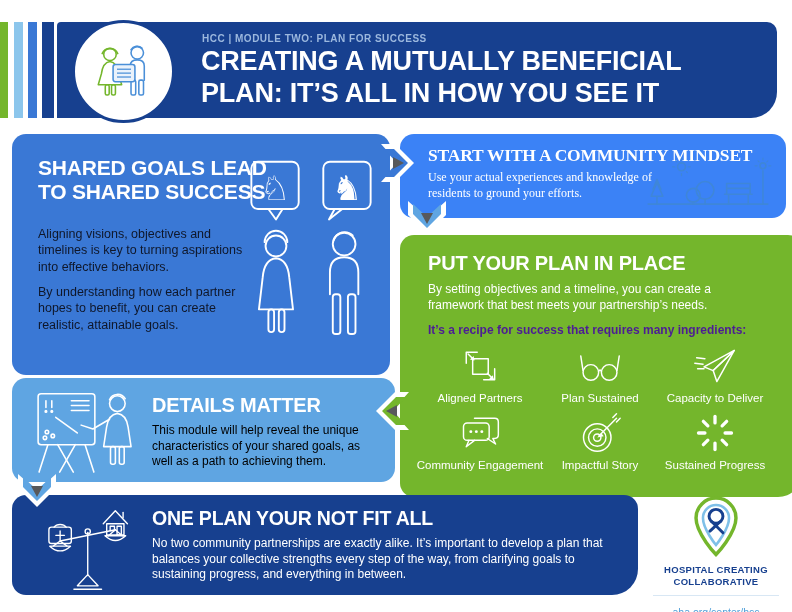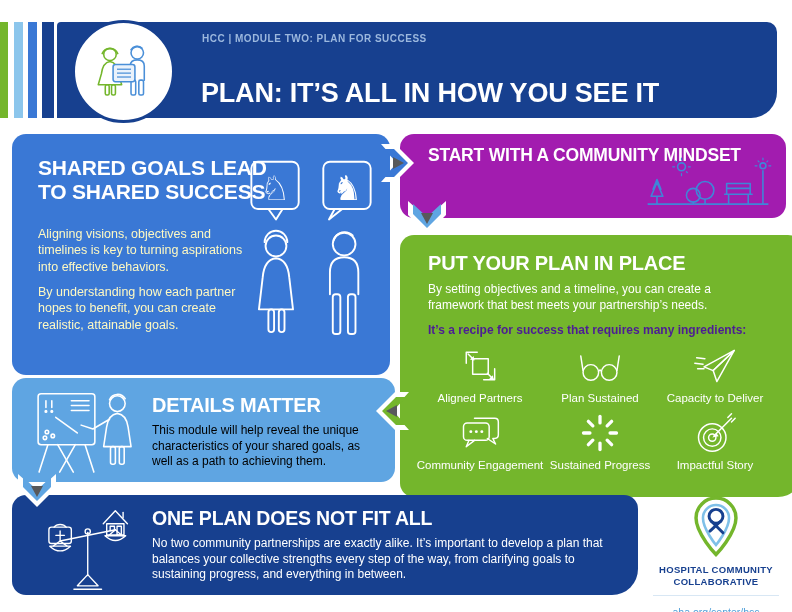--- a/index.html
+++ b/index.html
@@ -16,28 +16,28 @@
 
   
   .banner{left:57px;top:22px;width:720px;height:96px;background:#17408f;border-radius:4px 10px 26px 0;z-index:1;}
   .eyebrow{left:202px;top:33px;font-size:10px;font-weight:bold;letter-spacing:.5px;color:#9cb8de;z-index:2;}
   .h-title{left:201px;top:46px;font-size:27px;font-weight:bold;color:#fff;line-height:1.18;letter-spacing:-.2px;z-index:2;}
   .h-circle{left:72px;top:20px;width:97px;height:97px;border-radius:50%;background:#fff;border:3px solid #17408f;z-index:3;display:flex;align-items:center;justify-content:center;}
 
   
   .box{position:absolute;border-radius:14px;}
   .box-shared{left:12px;top:134px;width:378px;height:241px;background:#3a78d5;}
-  .box-mindset{left:400px;top:134px;width:386px;height:84px;background:#a21caf;}
+  .box-mindset{left:400px;top:134px;width:386px;height:84px;background:#3b82f6;font-family:Liberation Serif, serif;}
   .box-plan{left:400px;top:235px;width:386px;height:262px;background:#74b62c;border-radius:14px 14px 24px 14px;padding-left:16px;}
   .box-details{left:12px;top:378px;width:383px;height:104px;background:#5fa5e2;}
   .box-oneplan{left:12px;top:495px;width:626px;height:100px;background:#17408f;border-radius:14px 14px 26px 14px;}
 
   .wt{color:#fff;font-weight:bold;}
   .shared-title{position:absolute;left:26px;top:22px;font-size:21px;line-height:1.12;letter-spacing:-.2px;}
-  .shared-p{position:absolute;left:26px;width:218px;color:#fef9c3;font-size:12.5px;line-height:1.3;}
+  .shared-p{position:absolute;left:26px;width:218px;color:#0f172a;font-size:12.5px;line-height:1.3;}
   .shared-p.p1{top:92px;}
   .shared-p.p2{top:150px;}
   .shared-illo{position:absolute;right:8px;top:14px;}
 
   .mindset-title{position:absolute;left:28px;top:11px;font-size:17.5px;letter-spacing:-.2px;}
   .mindset-p{position:absolute;left:28px;top:36px;width:250px;color:#fff;font-size:12px;line-height:1.3;}
   .park{position:absolute;right:14px;bottom:5px;}
 
   .plan-title{position:absolute;left:28px;top:17px;font-size:20px;letter-spacing:-.2px;}
   .plan-p{position:absolute;left:28px;top:47px;width:342px;color:#fff;font-size:12px;line-height:1.3;}
@@ -78,21 +78,21 @@
 <div class="page">
 
   <div class="stripe s1"></div>
   <div class="stripe s2"></div>
   <div class="stripe s3"></div>
   <div class="stripe s4"></div>
 
   <div class="abs banner"></div>
   <div class="abs eyebrow">HCC | MODULE TWO: PLAN FOR SUCCESS</div>
   <div class="abs h-title">
-    <br>
+    <span>CREATING A MUTUALLY BENEFICIAL</span><br>
     <span>PLAN: IT’S ALL IN HOW YOU SEE IT</span>
   </div>
   <div class="abs h-circle">
     <span>
       <svg width="78" height="72" viewBox="0 0 100 90">
         <g stroke="#74b62c" stroke-width="2" fill="none" stroke-linecap="round" stroke-linejoin="round">
           <circle cx="32" cy="25" r="8"></circle>
           <path d="M22,24 a11,11 0 0 1 20,0"></path>
           <path d="M32,34 C25,35 22,42 21,50 L17,64 L47,64 L43,50 C42,42 39,35 32,34 Z"></path>
           <rect x="26" y="64" width="5" height="13" rx="2"></rect>
@@ -155,20 +155,21 @@
   <div class="arrow" style="left:381px;top:142px;">
     <svg width="34" height="42" viewBox="0 0 34 42">
       <polygon points="0,2 14,2 33,21 14,40 0,40 17,21" fill="#ffffff"></polygon>
       <polygon points="3,7 13,7 27,21 13,35 3,35 16,21" fill="#3a78d5"></polygon>
       <polygon points="12,15 23,21 12,27" fill="#58595b"></polygon>
     </svg>
   </div>
 
   <div class="box box-mindset">
     <div class="mindset-title wt">START WITH A COMMUNITY MINDSET</div>
+    <div class="mindset-p">Use your actual experiences and knowledge of residents to ground your efforts.</div>
     <div class="park">
       <svg width="128" height="52" viewBox="0 0 130 53">
         <g class="blueart">
           <line x1="4" y1="48" x2="126" y2="48"></line>
           <path d="M13,48 L13,40 M7,40 L13,26 L19,40 Z M9,33 L13,23 L17,33"></path>
           <circle cx="38" cy="10" r="4"></circle>
           <g stroke-width="1.2">
             <line x1="38" y1="3" x2="38" y2="1"></line>
               <line x1="38" y1="17" x2="38" y2="19"></line>
             <line x1="31" y1="10" x2="29" y2="10"></line>
@@ -267,51 +268,51 @@
               <circle cx="20" cy="22.5" r="1.6" fill="#fff" stroke="none"></circle>
               <circle cx="26" cy="22.5" r="1.6" fill="#fff" stroke="none"></circle>
             </g>
           </svg>
         </span>
         <span class="lbl">Community Engagement</span>
       </div>
 
       <div class="ing">
         <span class="icn">
+          <svg width="46" height="44" viewBox="0 0 48 48">
+            <g class="lineart-thin">
+              <circle cx="21" cy="29" r="15"></circle>
+              <circle cx="21" cy="29" r="9.5"></circle>
+              <circle cx="21" cy="29" r="4"></circle>
+              <line x1="23" y1="27" x2="42" y2="8"></line>
+              <polygon points="21,29 28,27.5 25.5,24" fill="#fff" stroke="none"></polygon>
+              <line x1="38" y1="7" x2="42" y2="3"></line>
+              <line x1="42" y1="12" x2="46" y2="8"></line>
+            </g>
+          </svg>
+        </span>
+        <span class="lbl">Impactful Story</span>
+      </div>
+
+      <div class="ing">
+        <span class="icn">
           <svg width="44" height="44" viewBox="0 0 48 48">
             <g stroke="#fff" stroke-width="3.6" stroke-linecap="round">
               <line x1="24" y1="6" x2="24" y2="13"></line>
               <line x1="36.7" y1="11.3" x2="31.8" y2="16.2"></line>
               <line x1="42" y1="24" x2="35" y2="24"></line>
               <line x1="36.7" y1="36.7" x2="31.8" y2="31.8"></line>
               <line x1="24" y1="42" x2="24" y2="35"></line>
               <line x1="11.3" y1="36.7" x2="16.2" y2="31.8"></line>
               <line x1="6" y1="24" x2="13" y2="24"></line>
               <line x1="11.3" y1="11.3" x2="16.2" y2="16.2"></line>
             </g>
           </svg>
         </span>
         <span class="lbl">Sustained Progress</span>
-      </div>
-
-      <div class="ing">
-        <span class="icn">
-          <svg width="46" height="44" viewBox="0 0 48 48">
-            <g class="lineart-thin">
-              <circle cx="21" cy="29" r="15"></circle>
-              <circle cx="21" cy="29" r="9.5"></circle>
-              <circle cx="21" cy="29" r="4"></circle>
-              <line x1="23" y1="27" x2="42" y2="8"></line>
-              <polygon points="21,29 28,27.5 25.5,24" fill="#fff" stroke="none"></polygon>
-              <line x1="38" y1="7" x2="42" y2="3"></line>
-              <line x1="42" y1="12" x2="46" y2="8"></line>
-            </g>
-          </svg>
-        </span>
-        <span class="lbl">Impactful Story</span>
       </div>
 
     </div>
   </div>
 
   <div class="arrow left" style="left:375px;top:390px;">
     <svg width="34" height="42" viewBox="0 0 34 42">
       <polygon points="0,2 14,2 33,21 14,40 0,40 17,21" fill="#ffffff"></polygon>
       <polygon points="3,7 13,7 27,21 13,35 3,35 16,21" fill="#74b62c"></polygon>
       <polygon points="12,15 23,21 12,27" fill="#58595b"></polygon>
@@ -355,21 +356,21 @@
 
   <div class="arrow down" style="left:20px;top:470px;">
     <svg width="34" height="42" viewBox="0 0 34 42">
       <polygon points="0,2 14,2 33,21 14,40 0,40 17,21" fill="#ffffff"></polygon>
       <polygon points="3,7 13,7 27,21 13,35 3,35 16,21" fill="#5fa5e2"></polygon>
       <polygon points="12,15 23,21 12,27" fill="#58595b"></polygon>
     </svg>
   </div>
 
   <div class="box box-oneplan">
-    <div class="oneplan-title wt">ONE PLAN DOES NOT FIT ALL</div>
+    <div class="oneplan-title wt">ONE PLAN YOUR NOT FIT ALL</div>
     <div class="oneplan-p">No two community partnerships are exactly alike. It’s important to develop a plan that balances your collective strengths every step of the way, from clarifying goals to sustaining progress, and everything in between.</div>
     <div class="scale-illo">
       <svg width="104" height="88" viewBox="0 0 120 102">
         <g class="lineart-thin">
           <line x1="62" y1="34" x2="62" y2="84"></line>
           <circle cx="62" cy="33" r="3"></circle>
           <path d="M50,96 L74,96 L62,83 Z"></path>
           <line x1="46" y1="100" x2="78" y2="100"></line>
           <line x1="30" y1="44" x2="94" y2="31"></line>
           <path d="M18,50 L42,50 Q30,61 18,50 Z"></path>
@@ -396,20 +397,20 @@
     <span>
       <svg width="58" height="66" viewBox="0 0 64 76">
         <path d="M32,72 C32,72 9,48 9,30 A23,23 0 1 1 55,30 C55,48 32,72 32,72 Z" stroke="#74b62c" stroke-width="4" fill="none"></path>
         <path d="M32,61 C32,61 17,43 17,30 A15,15 0 1 1 47,30 C47,43 32,61 32,61 Z" stroke="#7fc0e8" stroke-width="3" fill="none"></path>
         <circle cx="32" cy="28" r="8" stroke="#17408f" stroke-width="3.4" fill="none"></circle>
         <line x1="27" y1="34" x2="40" y2="47" stroke="#17408f" stroke-width="3.4" stroke-linecap="round"></line>
         <line x1="37" y1="34" x2="25" y2="45" stroke="#17408f" stroke-width="3.4" stroke-linecap="round"></line>
       </svg>
     </span>
     <div class="org">
-      <span>HOSPITAL COMMUNITY</span><br>
+      <span>HOSPITAL CREATING</span><br>
       <span>COLLABORATIVE</span>
     </div>
     <div class="f-divider"></div>
     <a href="#" class="f-link">aha.org/center/hcc</a>
   </div>
 
 </div>
 
 </body></html>

